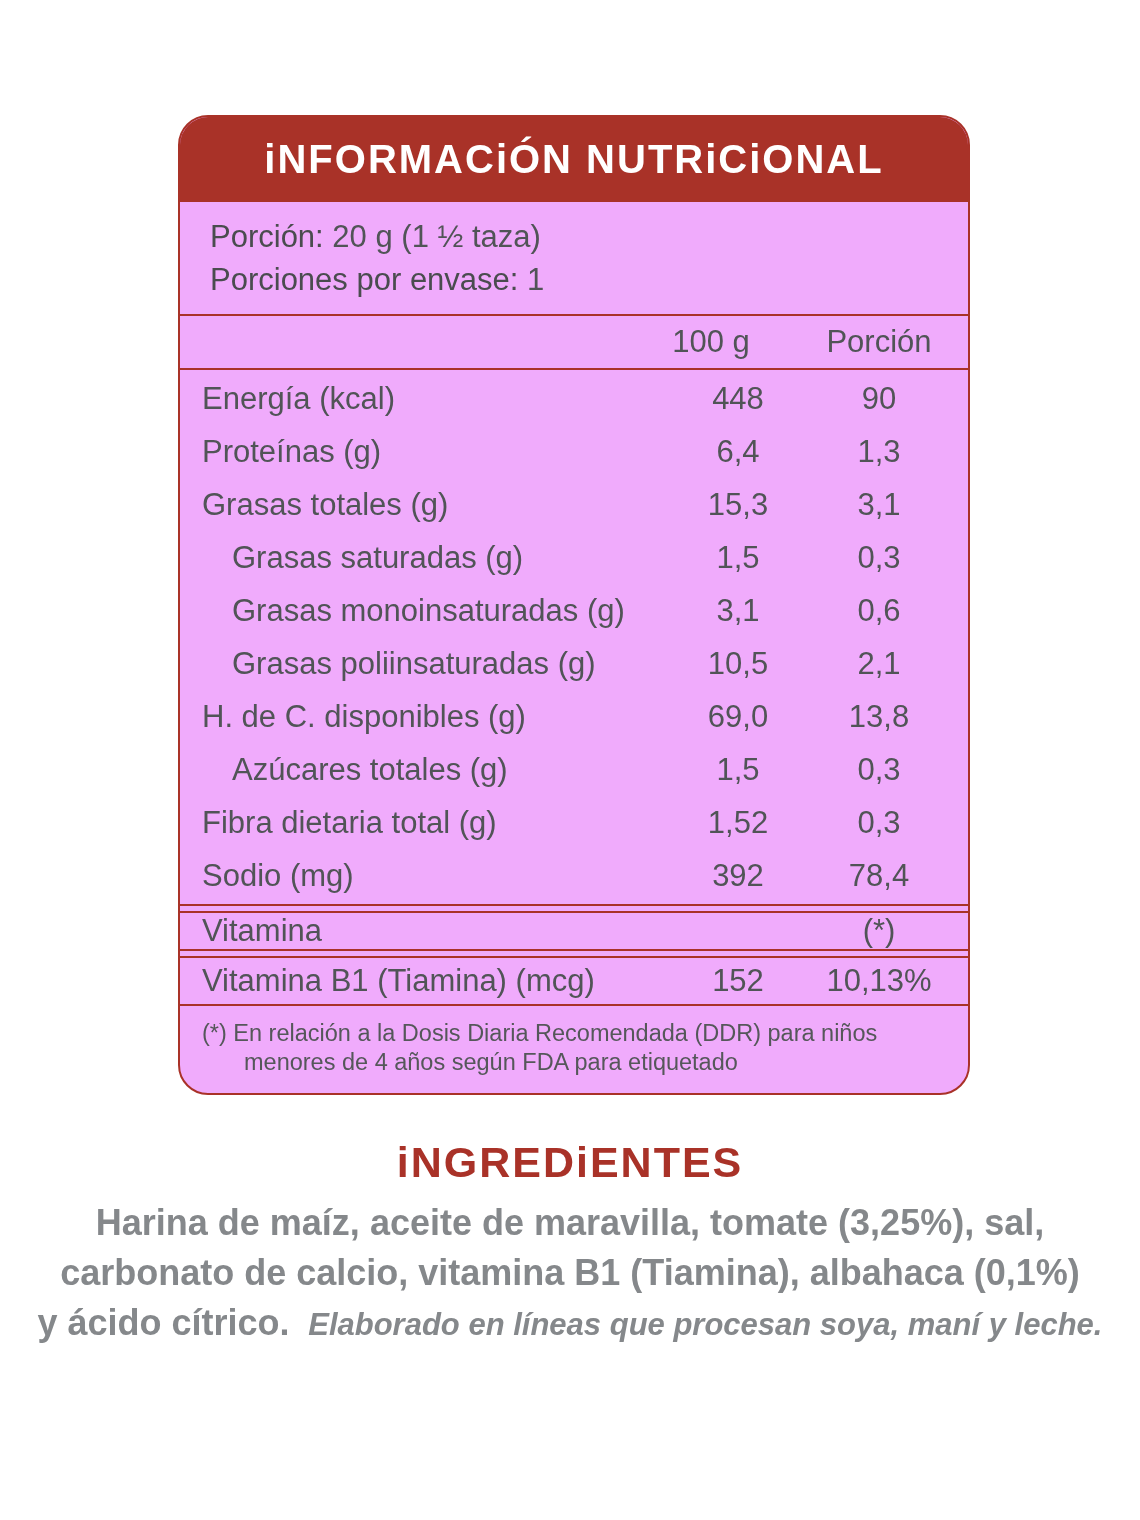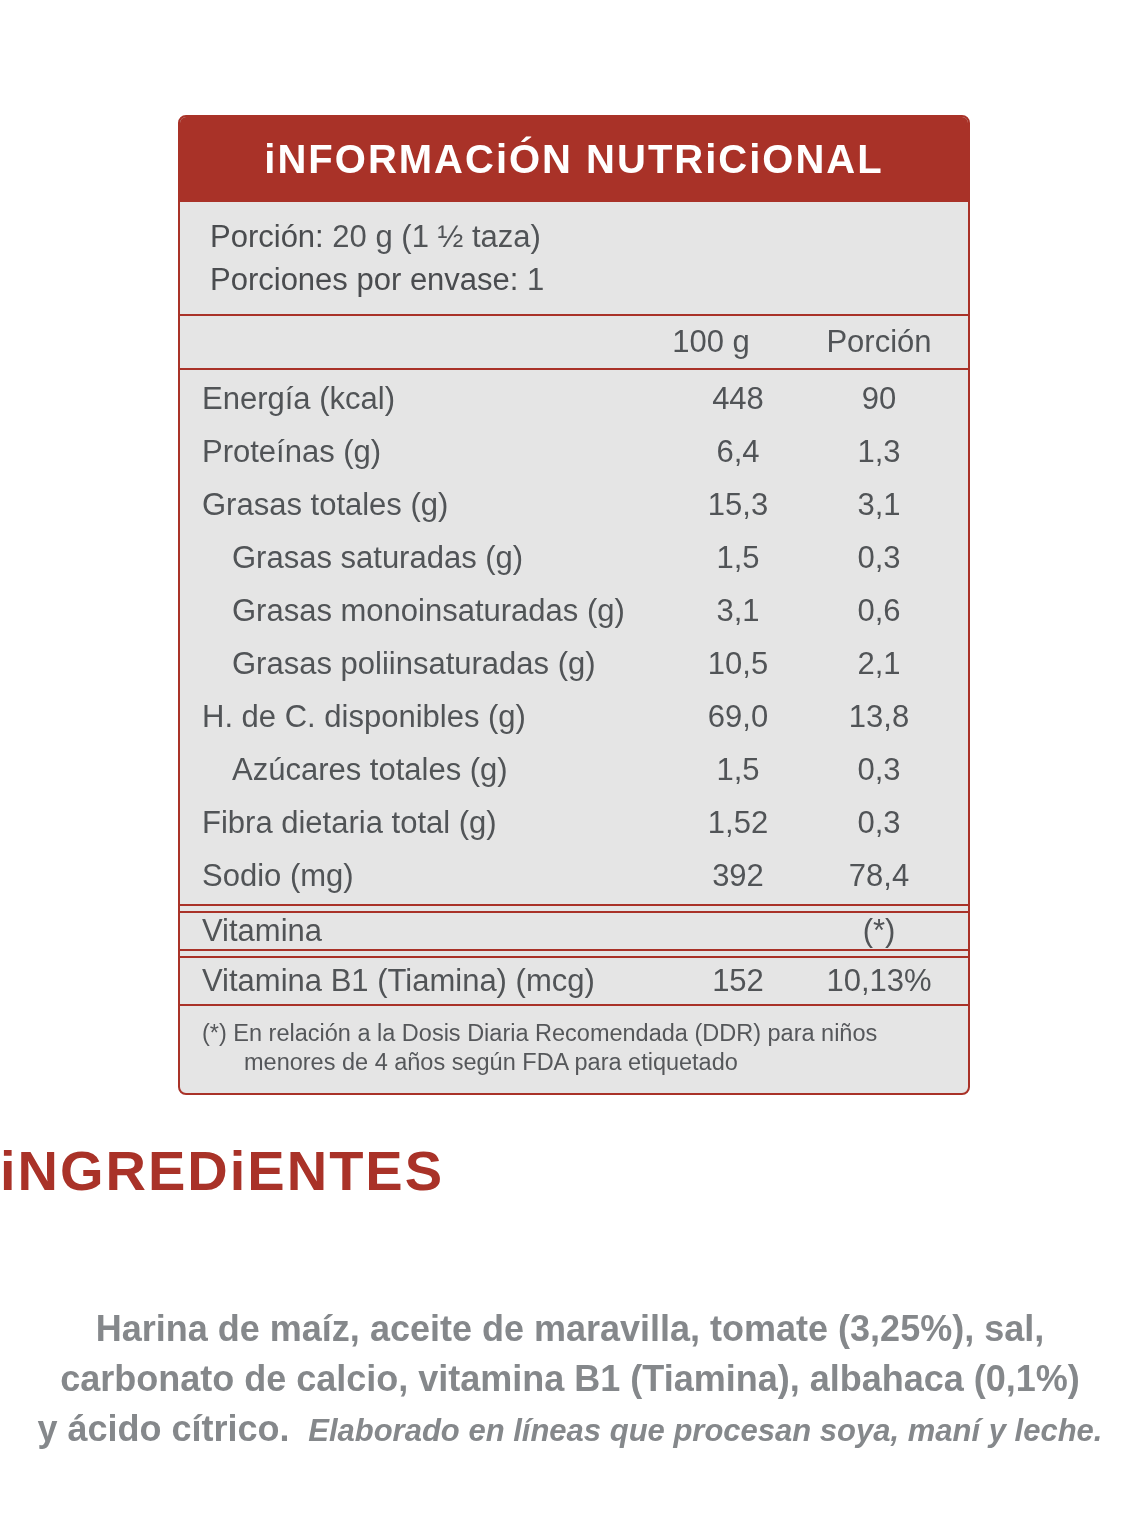--- a/index.html
+++ b/index.html
@@ -14,23 +14,23 @@
     background:#ffffff;
     overflow:hidden;
     font-family:"Liberation Sans", sans-serif;
     color:var(--txt);
   }
   
   .card{
     position:absolute;
     left:178px; top:115px;
     width:792px; height:980px;
-    background:#e5e5e5;
+    background:#f0abfc;
     border:2.5px solid var(--red);
-    border-radius:8px;
+    border-radius:30px;
     overflow:hidden;
     display:flex;
     flex-direction:column;
   }
   .card-header{
     flex:0 0 85px;
     background:var(--red);
     display:flex;
     align-items:center;
     justify-content:center;
@@ -92,28 +92,29 @@
     font-size:23.5px;
     line-height:29px;
     color:#55575A;
   }
   .footnote .fn2{padding-left:42px;}
   
   .ingredients-heading{
     position:absolute;
     top:1138px; left:0;
     width:100%;
+    text-align:center;
     color:var(--red);
-    font-size:56px;
+    font-size:43px;
     font-weight:bold;
     letter-spacing:2px;
   }
   .ingredients-text{
     position:absolute;
-    top:1304px; left:0;
+    top:1198px; left:0;
     width:100%;
     color:var(--gray);
     font-weight:bold;
     text-align:center;
   }
   .ing-line{
     display:flex;
     justify-content:center;
     align-items:baseline;
     white-space:nowrap;

